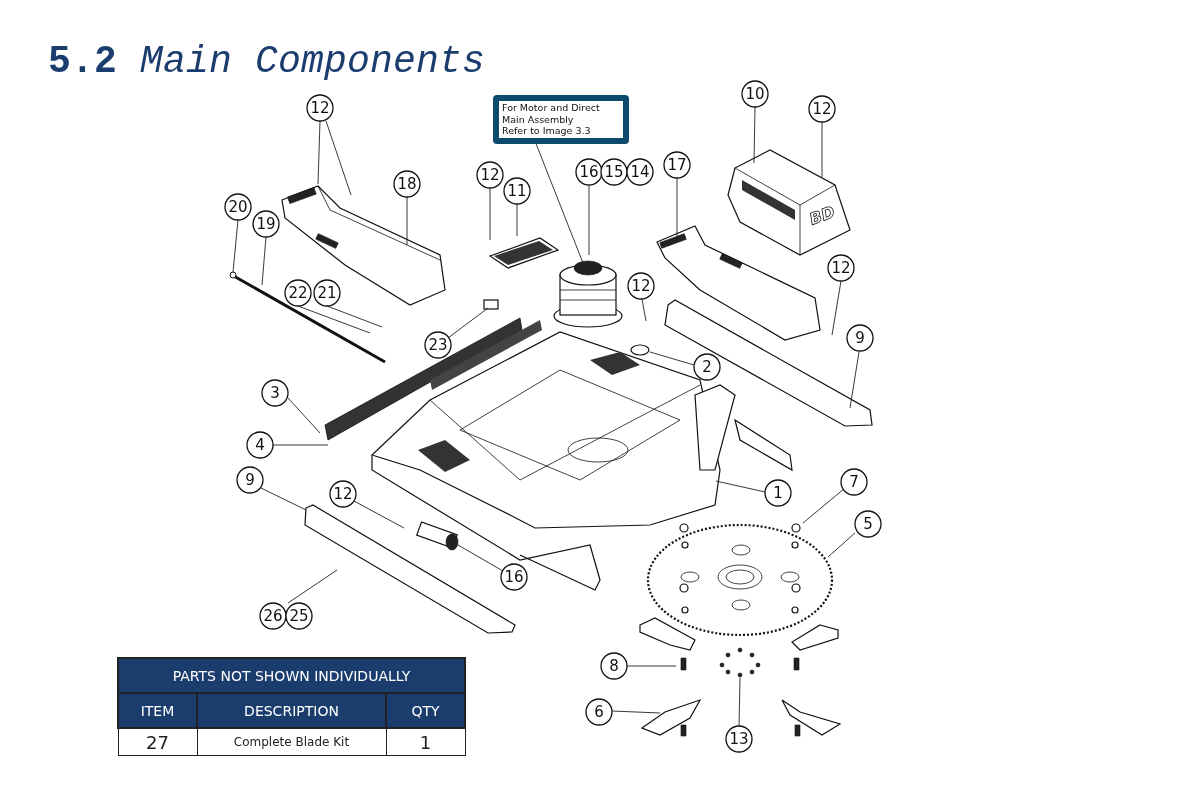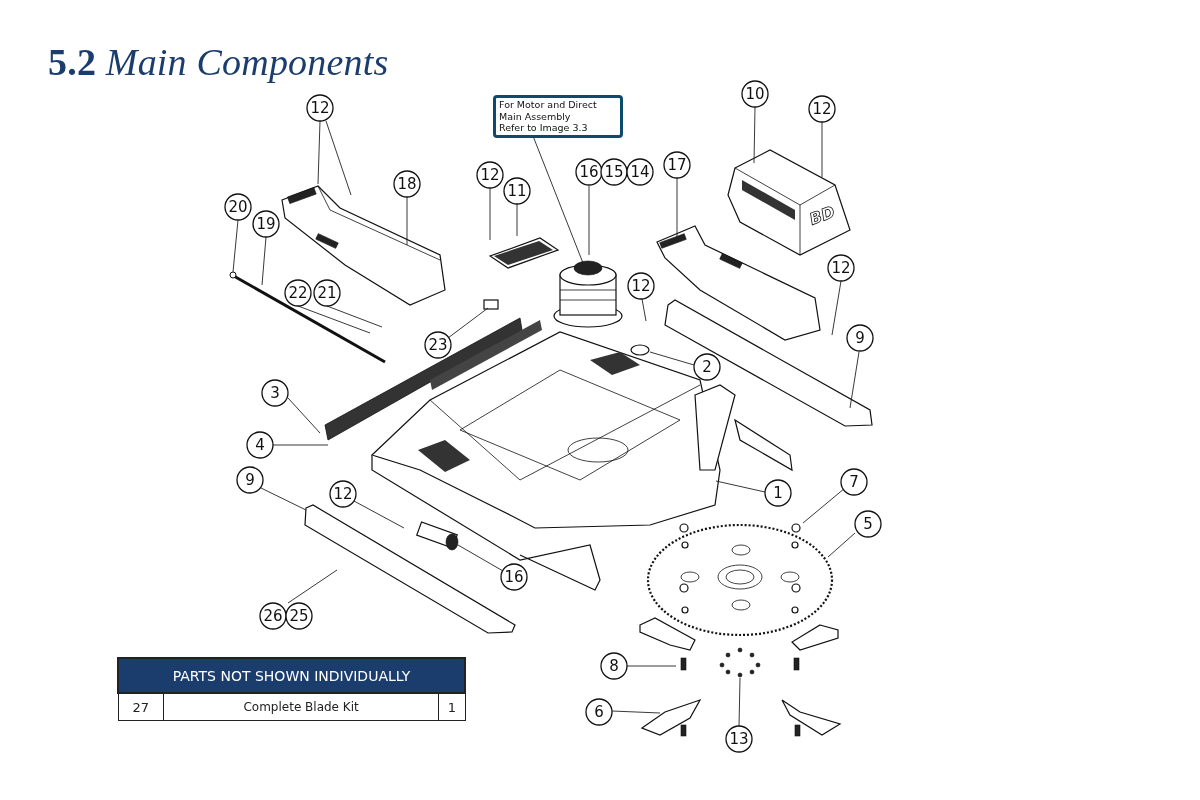--- a/index.html
+++ b/index.html
@@ -1,31 +1,31 @@
 <!DOCTYPE html>
 <html><head>
 <meta charset="utf-8">
 <style>
   html, body { margin:0; padding:0; background:#ffffff; }
   body { width:1200px; height:800px; position:relative; overflow:hidden; font-family:"Liberation Sans", sans-serif; }
-  .title { position:absolute; left:48px; top:40px; font-size:38px; color:#1b3d6e; font-family:Liberation Serif, serif; letter-spacing:0.2px; }
+  .title { position:absolute; left:48px; top:40px; font-size:38px; color:#1b3d6e; font-family:Liberation Mono, monospace; letter-spacing:0.2px; }
   .title .num { font-weight:bold; }
   .title .txt { font-style:italic; }
   svg.diagram { position:absolute; left:0; top:0; width:1200px; height:800px; }
   .callout circle { fill:#fff; stroke:#111; stroke-width:1.3; }
   .callout text { font-family:"DejaVu Sans", sans-serif; font-size:15px; fill:#111; text-anchor:middle; dominant-baseline:central; }
   .leader { stroke:#222; stroke-width:0.9; fill:none; }
   .part { fill:#fff; stroke:#111; stroke-width:1.2; }
   .thin { fill:none; stroke:#111; stroke-width:0.8; }
   .dark { fill:#222; stroke:#111; stroke-width:0.6; }
-  .note { position:absolute; left:493px; top:95px; width:118px; border:3px solid #0c4a6e; border-radius:4px; background:#fff; padding:1px 3px; font-family:"DejaVu Sans", sans-serif; font-size:9.5px; line-height:11.5px; color:#111; }
+  .note { position:absolute; left:493px; top:95px; width:118px; border:6px solid #0c4a6e; border-radius:4px; background:#fff; padding:1px 3px; font-family:"DejaVu Sans", sans-serif; font-size:9.5px; line-height:11.5px; color:#111; }
   .note div { white-space:nowrap; }
   table.parts { position:absolute; left:117px; top:657px; width:349px; border-collapse:collapse; font-family:"DejaVu Sans", sans-serif; }
   table.parts th { background:#1b3d6e; color:#fff; font-weight:normal; border:2px solid #222; font-size:14px; height:31px; text-transform:uppercase; }
-  table.parts td { border:1.5px solid #222; text-align:center; font-size:13px; height:24px; color:#222; }
+  table.parts td { border:1.5px solid #222; text-align:center; font-size:18px; height:24px; color:#222; }
   table.parts td.desc { font-size:12px;margin-left:36px; }
 </style>
 </head>
 <body>
 
 <div class="title">
   <span class="num">5.2</span>
   <span class="txt">Main Components</span>
 </div>
 
@@ -307,20 +307,25 @@
   <div>For Motor and Direct</div>
   <div>Main Assembly</div>
   <div>Refer to Image 3.3</div>
 </div>
 
 <table class="parts">
   <thead>
     <tr>
         <th colspan="3">PARTS NOT SHOWN INDIVIDUALLY</th>
       </tr>
+    <tr>
+      <th style="width:75px">ITEM</th>
+      <th>DESCRIPTION</th>
+      <th style="width:75px">QTY</th>
+    </tr>
   </thead>
   <tbody>
     <tr>
       <td>27</td>
       <td class="desc">Complete Blade Kit</td>
       <td>1</td>
     </tr>
   </tbody>
 </table>
 

